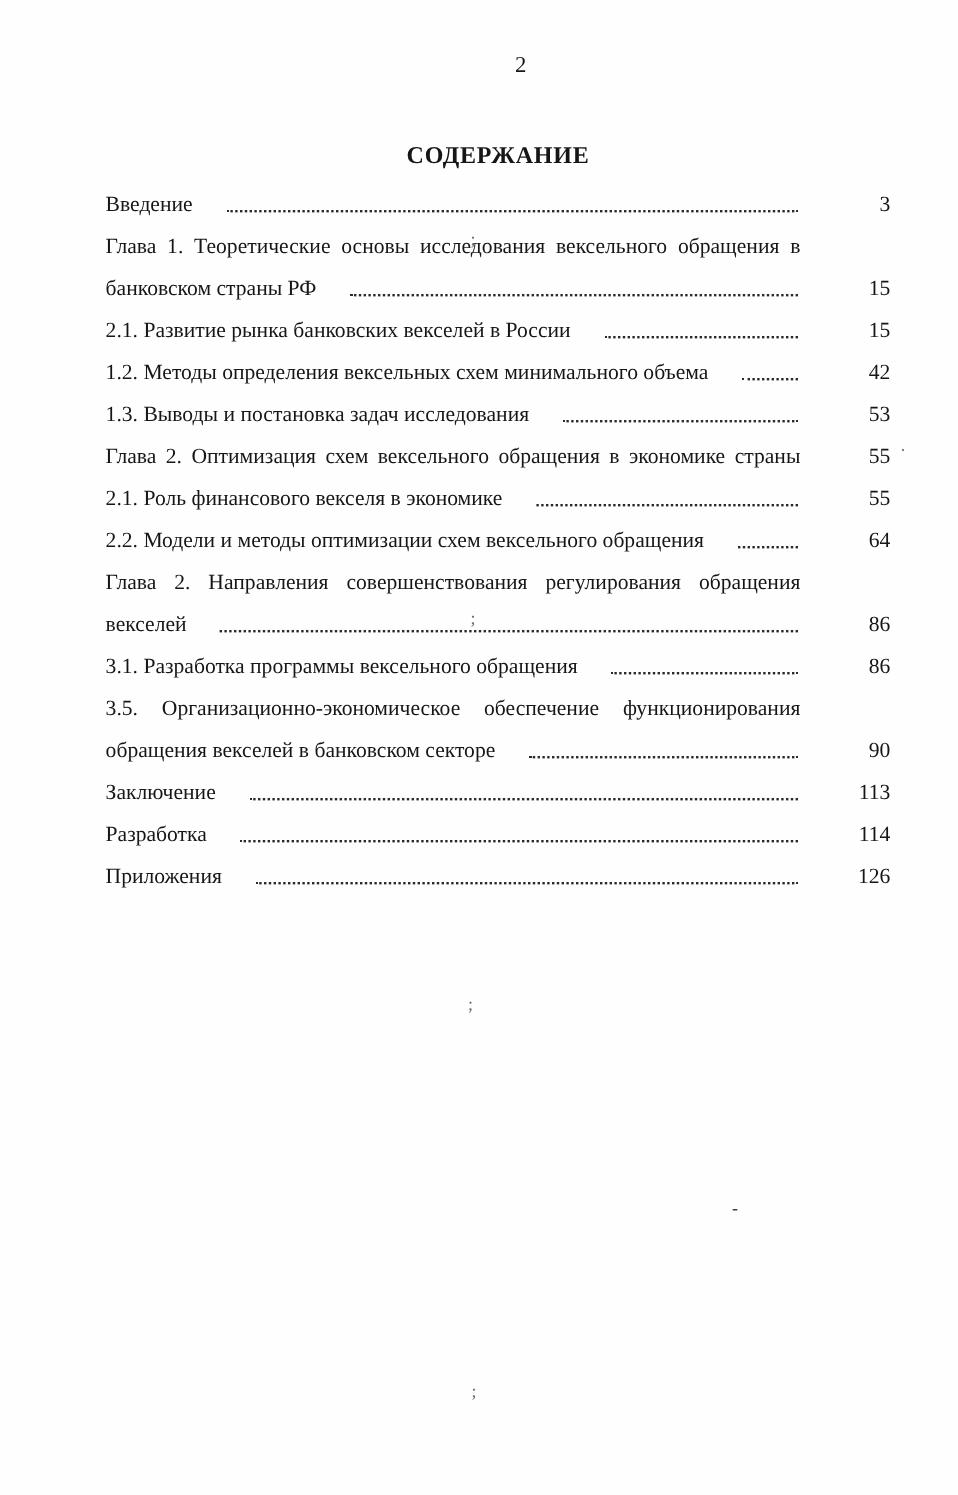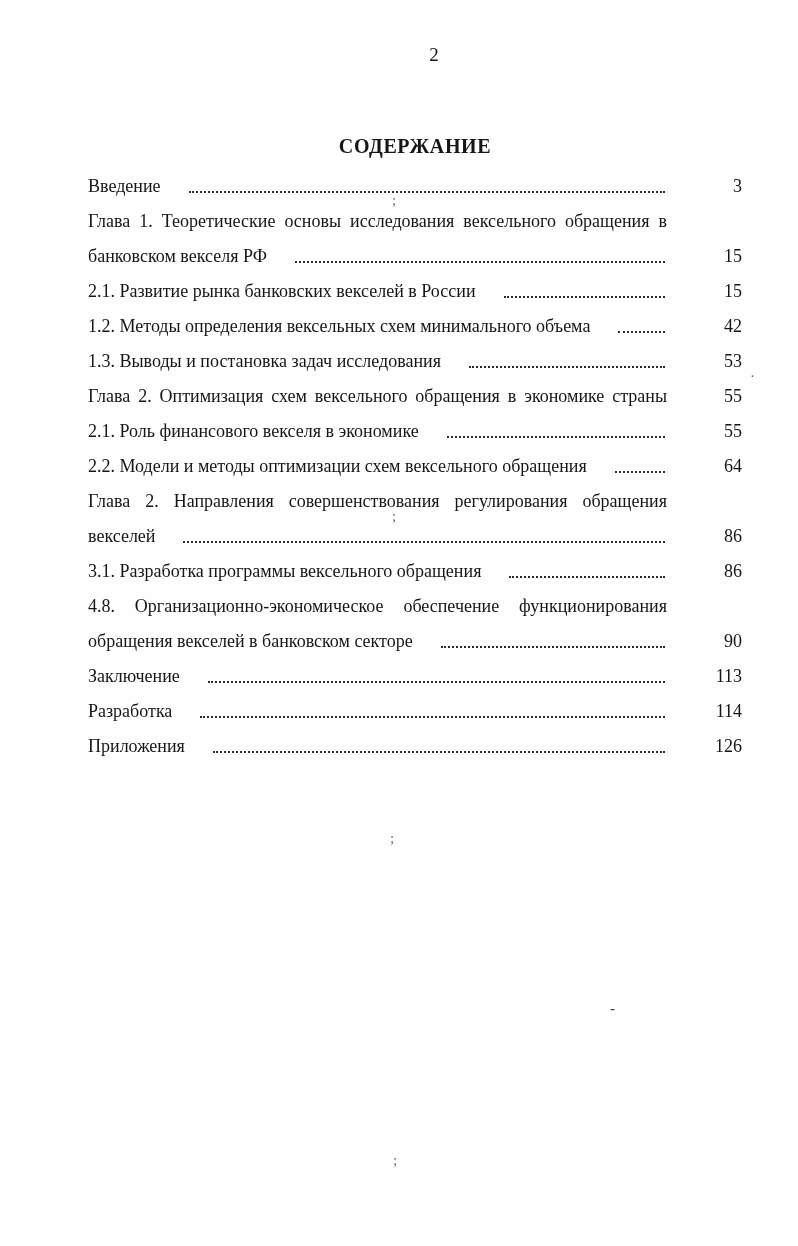--- a/index.html
+++ b/index.html
@@ -16,21 +16,21 @@
     overflow: hidden;
   }
   .pageno {
     position: absolute;
     top: 44px; left: 70px; width: 728px;
     text-align: center;
     font-size: 19px;
   }
   .toc {
     position: absolute;
-    top: 132px; left: 88px; width: 654px;
+    top: 116px; left: 88px; width: 654px;
   }
   .title {
     text-align: center;
     font-weight: bold;
     font-size: 20px;
     letter-spacing: 0.6px;
     line-height: 28px;
     margin: 0 0 9px 0;
   }
   .line {
@@ -84,21 +84,21 @@
       <span class="leader"></span>
       <span class="pagecol">3</span>
     </div>
 
     <div class="line full">
       <span class="body">Глава 1. Теоретические основы исследования вексельного обращения в</span>
       <span class="pagecol"></span>
     </div>
 
     <div class="line">
-      <span class="t">банковском векселя РФ</span>
+      <span class="t">банковском страны РФ</span>
       <span class="leader"></span>
       <span class="pagecol">15</span>
     </div>
 
     <div class="line">
       <span class="t">2.1. Развитие рынка банковских векселей в России</span>
       <span class="leader"></span>
       <span class="pagecol">15</span>
     </div>
 
@@ -142,21 +142,21 @@
       <span class="pagecol">86</span>
     </div>
 
     <div class="line">
       <span class="t">3.1. Разработка программы вексельного обращения</span>
       <span class="leader"></span>
       <span class="pagecol">86</span>
     </div>
 
     <div class="line full">
-      <span class="body">4.8. Организационно-экономическое обеспечение функционирования</span>
+      <span class="body">3.5. Организационно-экономическое обеспечение функционирования</span>
       <span class="pagecol"></span>
     </div>
 
     <div class="line">
       <span class="t">обращения векселей в банковском секторе</span>
       <span class="leader"></span>
       <span class="pagecol">90</span>
     </div>
 
     <div class="line">

